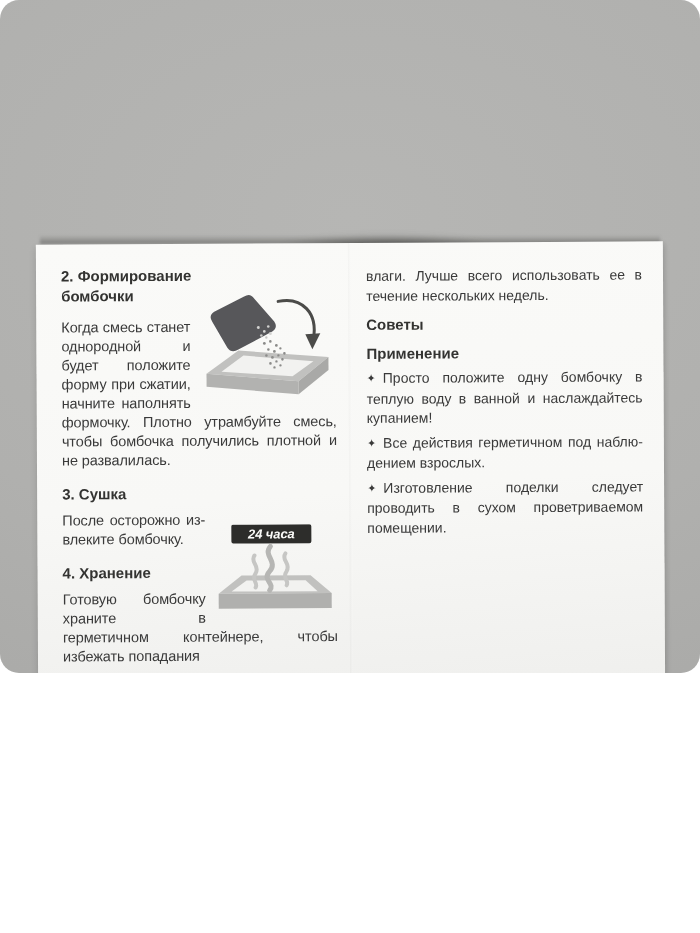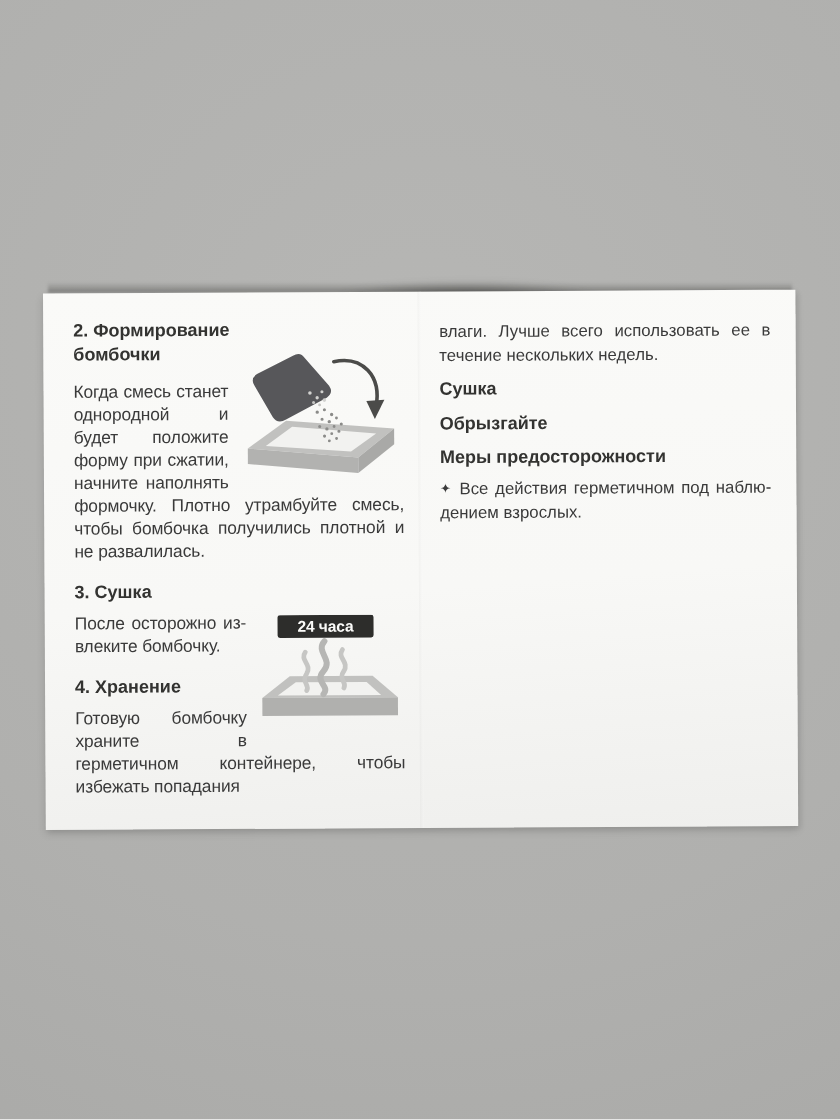--- a/index.html
+++ b/index.html
@@ -1,18 +1,19 @@
 <!DOCTYPE html>
 <html><head>
 <meta charset="utf-8">
 <style>
   html,body{margin:0;padding:0;}
   .stage{
-    position:relative;width:700px;height:933px;overflow:hidden;
+    position:relative;width:700px;height:673px;overflow:hidden;
     background:radial-gradient(130% 95% at 50% 32%, #b6b6b4 0%, #b0b0ae 55%, #a7a7a5 100%);
+    border-radius:19px;
   }
   .fold-shadow{
     position:absolute;left:272px;top:224px;width:290px;height:28px;
     background:radial-gradient(55% 75% at 40% 90%, rgba(45,45,43,0.72), rgba(45,45,43,0) 70%);
     filter:blur(3px);z-index:1;
   }
   .edge-shadow{
     position:absolute;left:40px;top:233px;width:620px;height:11px;
     background:linear-gradient(to top, rgba(62,62,60,0.45), rgba(62,62,60,0) 80%);
     filter:blur(1.5px);z-index:1;
@@ -39,21 +40,21 @@
     font-size:15px;font-weight:bold;color:#333331;margin:0;text-align:left;letter-spacing:0;
   }
   .col p{margin:0;}
   .col-left h3{margin:0 0 10px;}
   .col-left h3.h-first{width:175px;margin-bottom:12px;line-height:20px;}
   .col-left h3.h-mid{margin-top:14px;margin-bottom:8px;}
   .col-left p{margin:0 0 6px;}
   .col-right h3{margin:9px 0 6px;}
   .col-right p{margin:0 0 5px;}
   .illus1{float:right;width:138px;height:120px;margin:-26px 0 0 8px;}
-  .illus2{float:right;width:124px;height:96px;margin:2px 0 2px 8px;}
+  .illus2{float:right;width:124px;height:96px;margin:14px 0 2px 8px;font-style:italic;}
   .illus svg{display:block;}
   .star{
     font-family:"DejaVu Sans",sans-serif;font-size:11px;
     margin-right:7px;position:relative;top:-1px;color:#3a3a3a;
   }
   .badge-text{font-family:"Liberation Sans",sans-serif;font-weight:bold;}
 </style>
 </head>
 <body>
 
@@ -146,23 +147,28 @@
 
       <h3 class="h-mid">4. Хранение</h3>
       <p>
         <span>Готовую бомбочку храните в герметичном контейнере, чтобы избежать попадания</span>
       </p>
     </div>
 
     <div class="col col-right">
       <p>влаги. Лучше всего использовать ее в течение нескольких недель.</p>
 
-      <h3>Сушка</h3>
+      <h3>Советы</h3>
 
-      <h3>Обрызгайте</h3>
+      <h3>Применение</h3>
+      <p class="bullet">
+        <span class="star">✦</span><span>Просто положите одну бомбочку в теплую воду в ванной и наслаждайтесь купанием!</span>
+      </p>
 
-      <h3>Меры предосторожности</h3>
       <p class="bullet">
         <span class="star">✦</span><span>Все действия герметичном под наблю­дением взрослых.</span>
+      </p>
+      <p class="bullet">
+        <span class="star">✦</span><span>Изготовление поделки следует проводить в сухом проветриваемом помещении.</span>
       </p>
     </div>
   </div>
 </div>
 
 </body></html>

